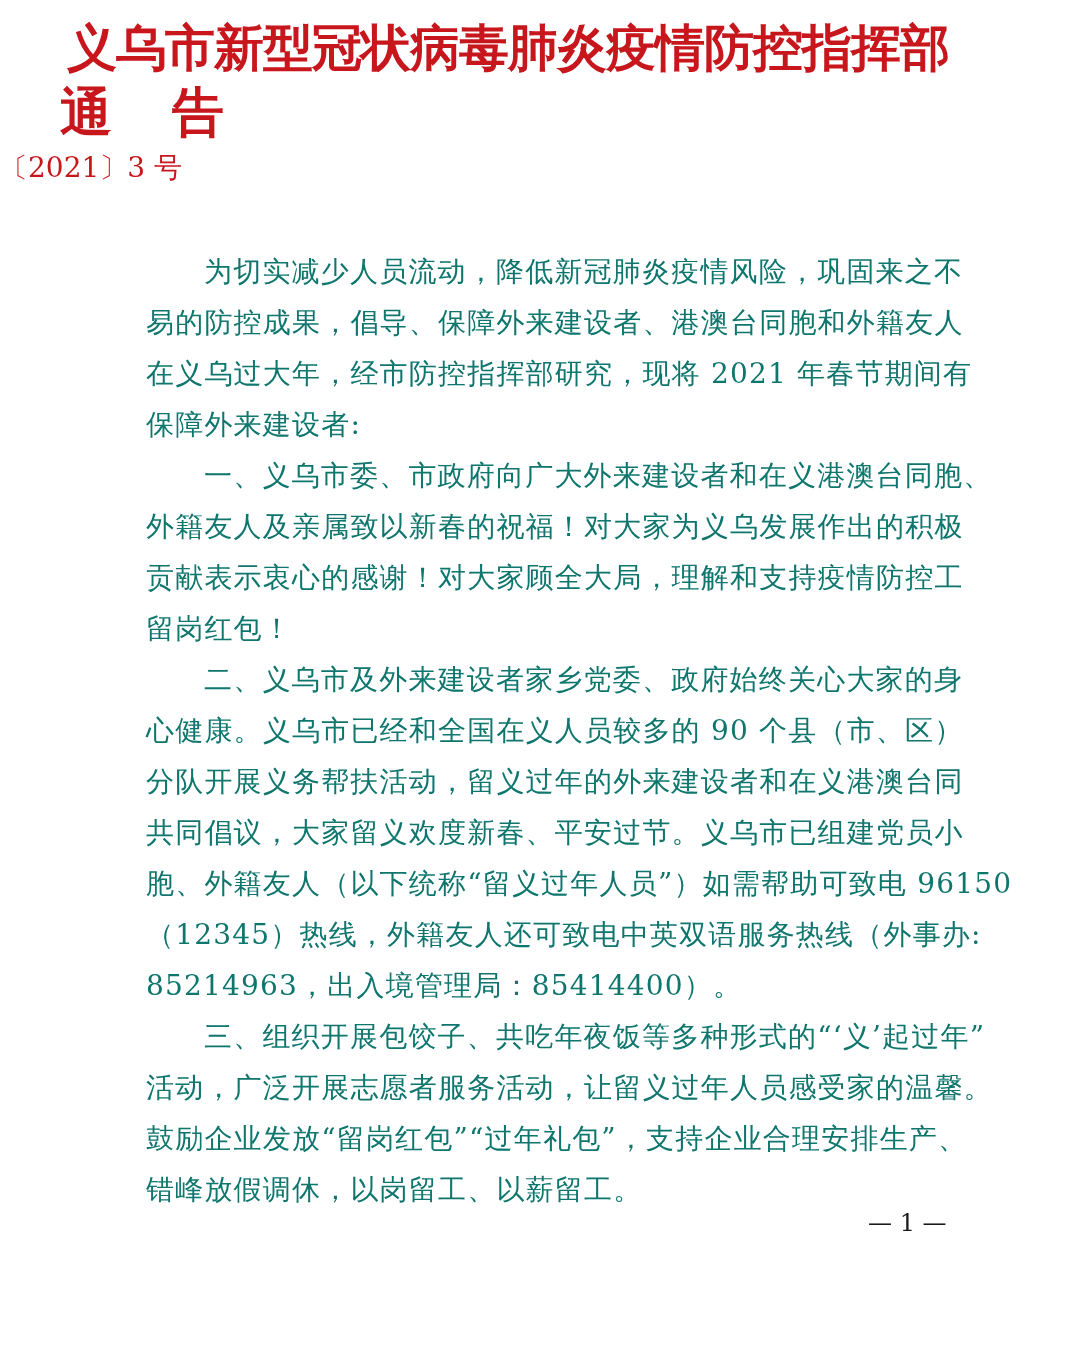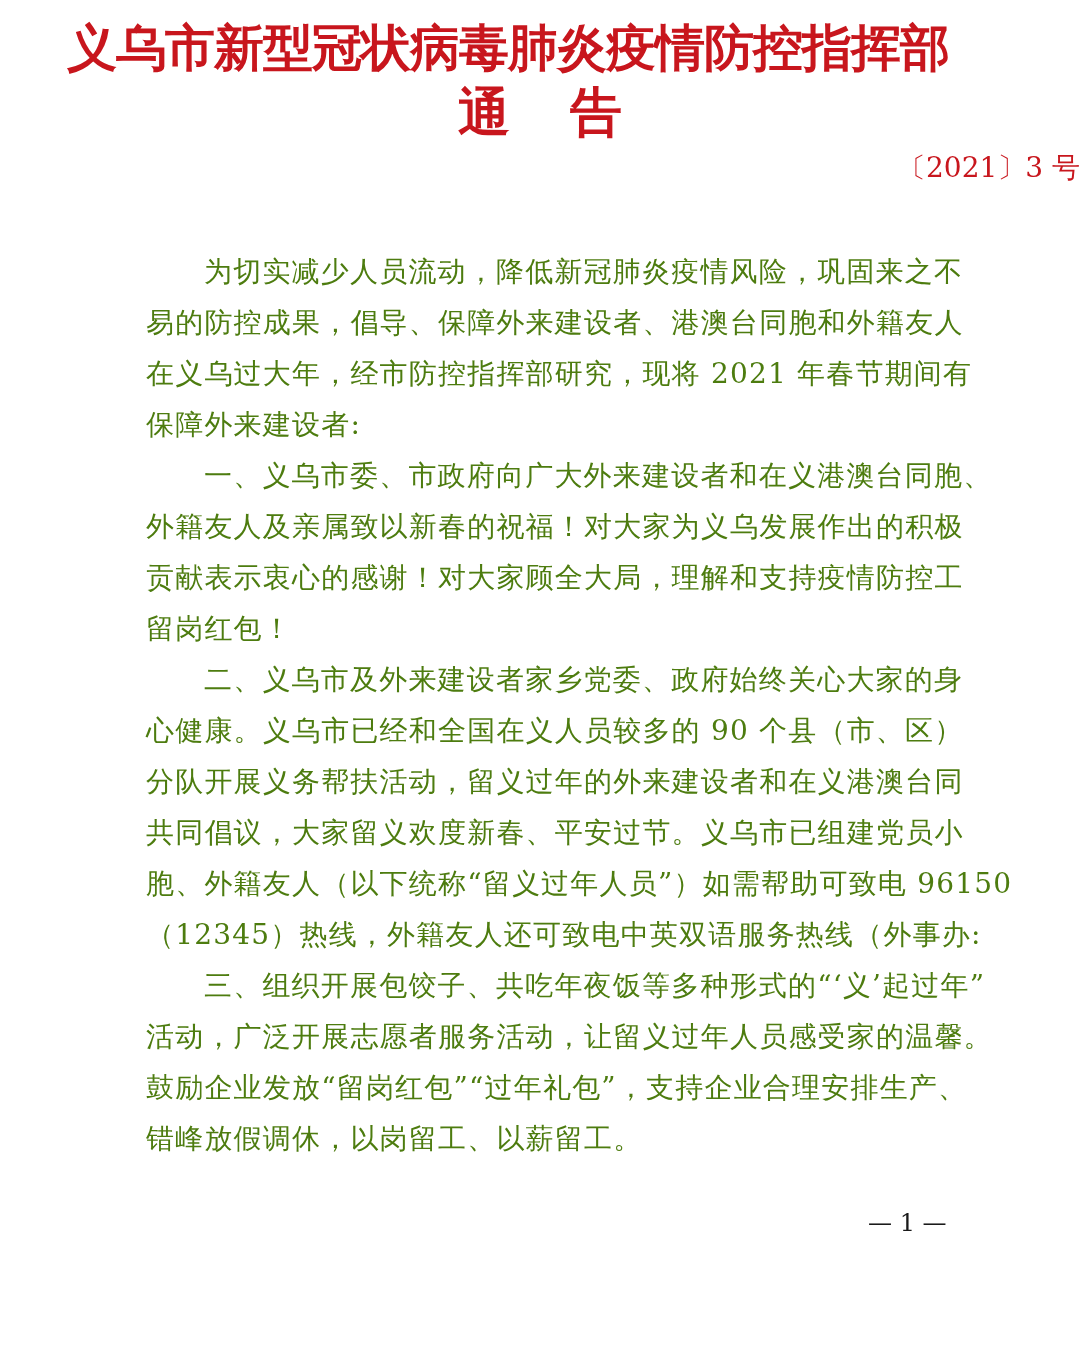--- a/index.html
+++ b/index.html
@@ -29,45 +29,45 @@
       font-weight: bold;
       font-size: 50px;
       line-height: 60px;
       letter-spacing: -1px;
       color: #c8161d;
     }
     .doc-type {
       position: absolute;
       left: 0; width: 1080px;
       top: 80px;
-      text-align: center;
+      text-align: left;
       font-weight: bold;
       font-size: 52px;
       line-height: 64px;
       color: #c8161d;
       letter-spacing: 60px;
       text-indent: 60px;
     }
     .doc-number {
       position: absolute;
       left: 0; width: 1080px;
       top: 148px;
-      text-align: right;
+      text-align: left;
       font-size: 28px;
       line-height: 40px;
       color: #c8161d;
     }
     .body-text {
       position: absolute;
       left: 146px;
       top: 246px;
       width: 812px;
       font-size: 28px;
       line-height: 51px;
-      color: #4d7c0f;
+      color: #0f766e;
       letter-spacing: 1.2px;
     }
     .para {
       margin: 0;
       text-indent: 58px;
       text-align: justify;
     }
     .line {
       display: block;
       white-space: nowrap;
@@ -110,20 +110,21 @@
       <span class="line">贡献表示衷心的感谢！对大家顾全大局，理解和支持疫情防控工</span>
       <span class="line">留岗红包！</span>
     </div>
     <div class="para">
       <span class="line">二、义乌市及外来建设者家乡党委、政府始终关心大家的身</span>
       <span class="line">心健康。义乌市已经和全国在义人员较多的 90 个县（市、区）</span>
       <span class="line">分队开展义务帮扶活动，留义过年的外来建设者和在义港澳台同</span>
       <span class="line">共同倡议，大家留义欢度新春、平安过节。义乌市已组建党员小</span>
       <span class="line">胞、外籍友人（以下统称“留义过年人员”）如需帮助可致电 96150</span>
       <span class="line">（12345）热线，外籍友人还可致电中英双语服务热线（外事办:</span>
+      <span class="line">85214963，出入境管理局：85414400）。</span>
     </div>
     <div class="para">
       <span class="line">三、组织开展包饺子、共吃年夜饭等多种形式的“‘义’起过年”</span>
       <span class="line">活动，广泛开展志愿者服务活动，让留义过年人员感受家的温馨。</span>
       <span class="line">鼓励企业发放“留岗红包”“过年礼包”，支持企业合理安排生产、</span>
       <span class="line">错峰放假调休，以岗留工、以薪留工。</span>
     </div>
   </div>
 
   <div class="page-number">— 1 —</div>

